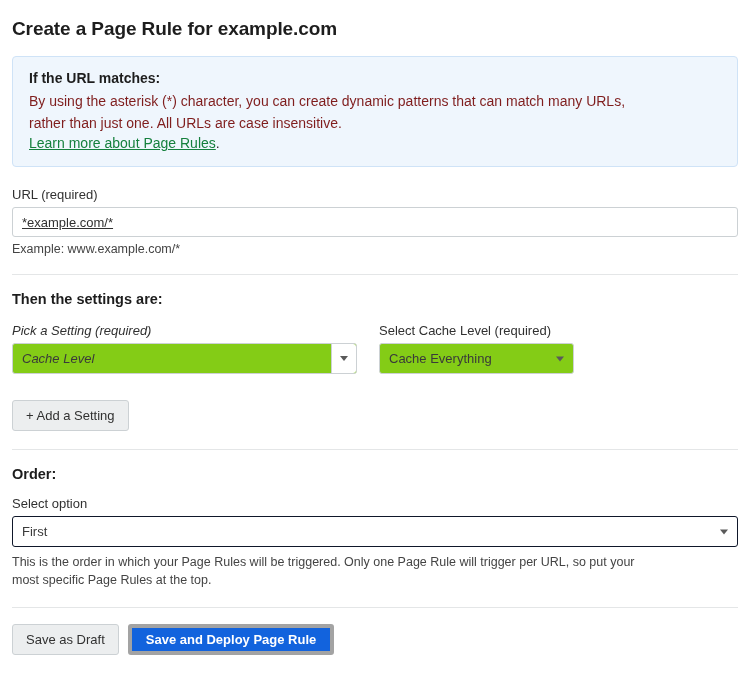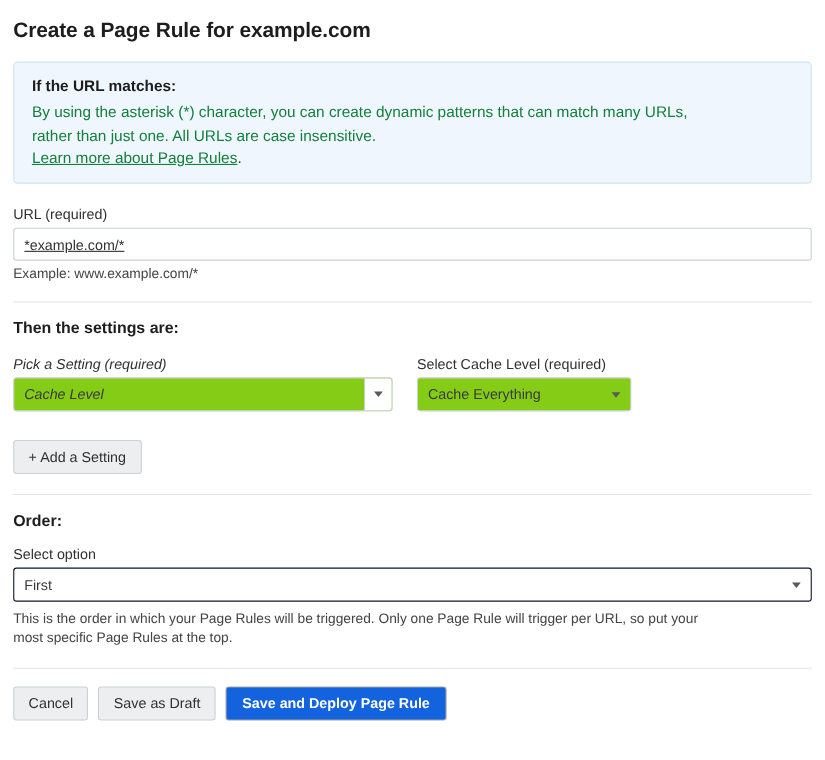--- a/index.html
+++ b/index.html
@@ -34,21 +34,21 @@
   }
   .info-title {
     font-size: 14px;
     font-weight: bold;
     margin-bottom: 5px;
     color: #1d1d1d;
   }
   .info-text {
     font-size: 14px;
     line-height: 20px;
-    color: #15803d;
+    color: #7f1d1d;
     margin: 0 0 2px 0;
   }
   .info-link {
     font-size: 14px;
     color: #15803d;
     text-decoration: underline;
     cursor: pointer;
   }
   .info-link-line {
     font-size: 14px;
@@ -180,21 +180,21 @@
     margin-top: 6px;
   }
   .footer {
     display: flex;
     gap: 9px;
     align-items: center;
     margin-top: 14px;
   }
   .btn-primary {
     background: #1263dd;
-    border: 1px solid #a3a3a3;
+    border: 4px solid #a3a3a3;
     color: #ffffff;
     font-weight: bold;
     height: 31px;
     padding: 0 14px;
     border-radius: 3px;
     font-size: 13px;
     cursor: pointer;
     font-family: "Liberation Sans", sans-serif;
   }
 </style>
@@ -256,18 +256,17 @@
   <div class="order-select">
     <span class="value">First</span>
     <span class="caret-plain"></span>
   </div>
   <div class="order-help">This is the order in which your Page Rules will be triggered. Only one Page Rule will trigger per URL, so put your</div>
   <div class="order-help" style="margin-top:0">most specific Page Rules at the top.</div>
 
   <hr class="sep">
 
   <div class="footer">
-    <button class="btn">Cancel</button>
     <button class="btn">Save as Draft</button>
     <button class="btn-primary">Save and Deploy Page Rule</button>
   </div>
 
 </div>
 
 </body></html>

